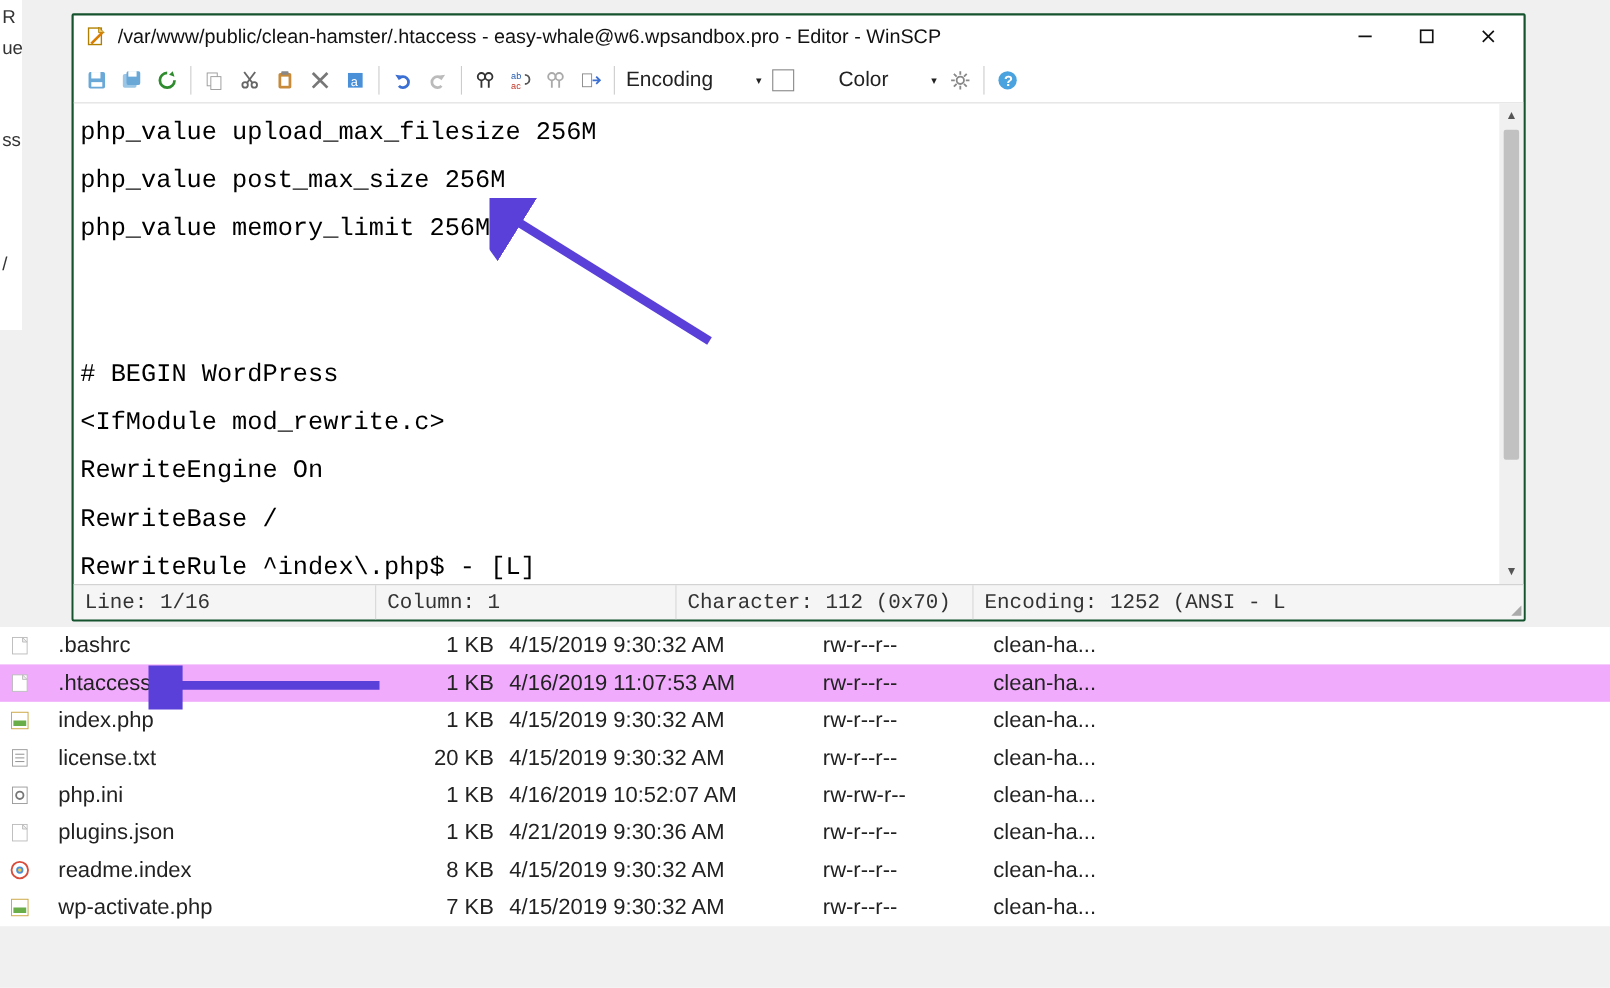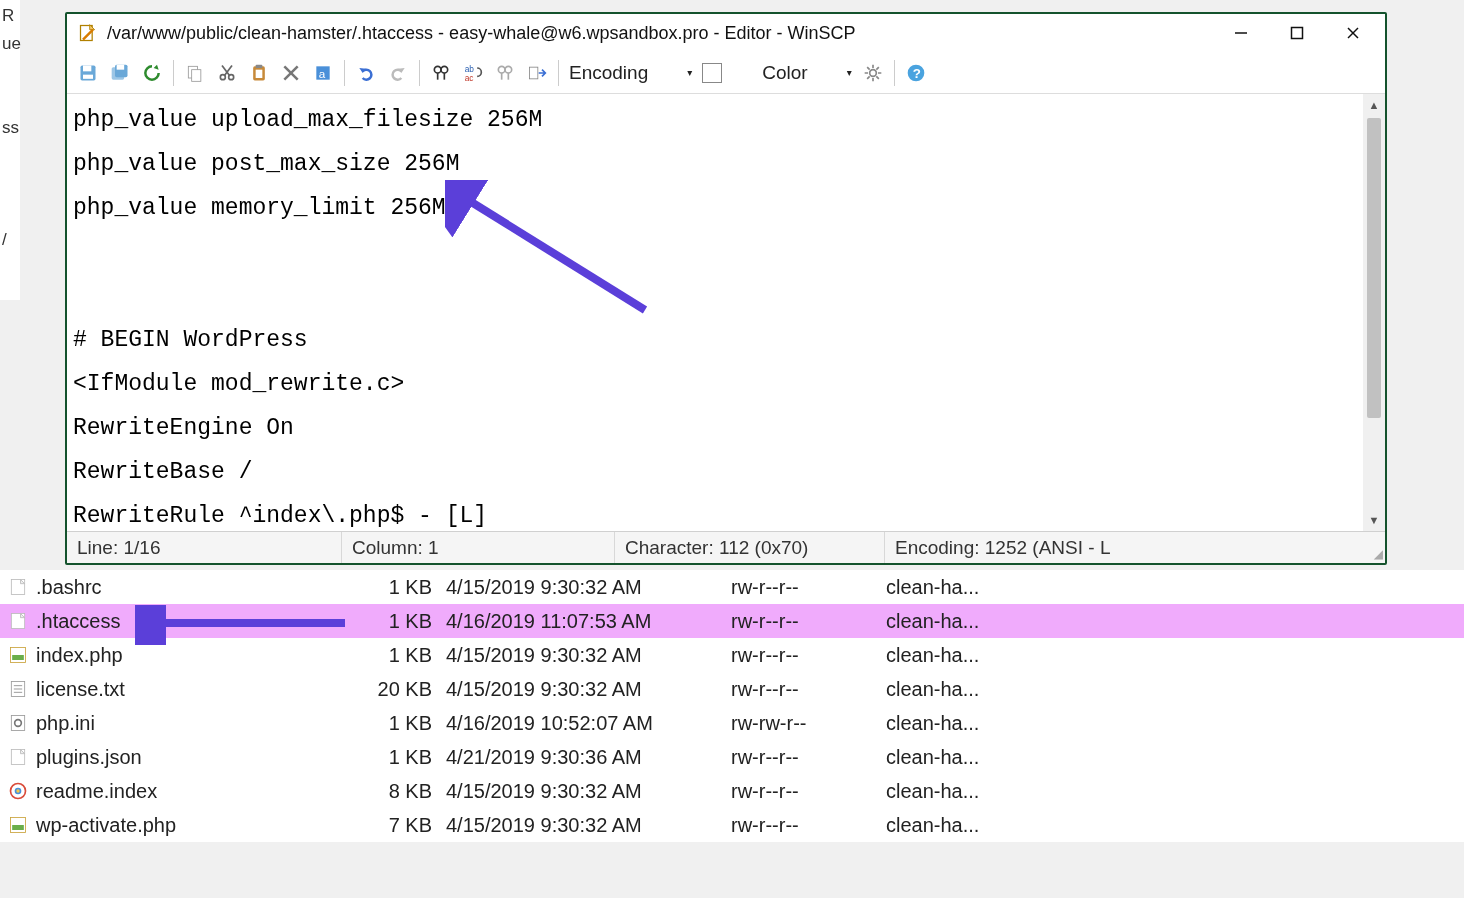--- a/index.html
+++ b/index.html
@@ -17,29 +17,29 @@
 .tb-label { font-size: 19px; color: #222; padding: 0 4px; display: flex; align-items: center; cursor: pointer; height: 30px; gap: 36px; }
 .tb-label .chev { font-size: 10px; margin-left: 3px; }
 .color-swatch { width: 20px; height: 20px; border: 1px solid #888; background: #fff; margin-right: 4px; }
 .editor-body { flex: 1; display: flex; overflow: hidden; position: relative; }
 .editor-text { flex: 1; padding: 4px 6px; font-family: "Courier New", monospace; font-size: 23px; line-height: 44px; color: #000; white-space: pre; overflow: hidden; }
 .scrollbar-v { width: 22px; background: #f0f0f0; display: flex; flex-direction: column; align-items: center; }
 .scroll-arrow { width: 22px; height: 22px; display: flex; align-items: center; justify-content: center; color: #555; font-size: 11px; cursor: pointer; }
 .scroll-thumb { width: 14px; flex: 0 0 300px; background: #c1c1c1; border-radius: 2px; margin-top: 2px; }
 .scroll-track { flex: 1; }
 .statusbar { display: flex; height: 32px; border-top: 1px solid #d0d0d0; background: #f5f5f5; }
-.status-cell { padding: 4px 10px; font-size: 19px; color: #333; border-right: 1px solid #d8d8d8; display: flex; align-items: center; }
+.status-cell { padding: 4px 10px; font-size: 19px; color: #333; border-right: 1px solid #d8d8d8; display: flex; align-items: center; font-family: Liberation Mono, monospace; }
 .status-cell:nth-child(1){ width: 275px;} .status-cell:nth-child(2){ width:273px;} .status-cell:nth-child(3){ width:270px;} .status-cell:nth-child(4){ flex:1; border-right:none;}
 .resize-grip { width: 18px; display:flex; align-items:flex-end; justify-content:flex-end; padding:2px; color:#aaa; font-size:12px;}
 
 .filelist { position: absolute; left: 0; top: 570px; width: 1464px; background: #fff; }
 .filelist-row { display: flex; align-items: center; height: 34px; font-size: 20px; color: #222; padding-left: 6px; }
 .filelist-row.selected { background: #f0abfc; }
 .fl-icon { width: 24px; height: 24px; margin-right: 6px; display:flex; align-items:center; justify-content:center; }
-.fl-name { width: 315px; }
+.fl-name { width: 315px; margin-left: 17px; }
 .fl-size { width: 95px; text-align: right; padding-right: 14px; }
 .fl-date { width: 285px; }
 .fl-perm { width: 155px; }
 .fl-owner { width: 160px; }
 
 .arrow1 { position: absolute; left: 445px; top: 180px; pointer-events: none; }
 .arrow2 { position: absolute; left: 135px; top: 605px; pointer-events: none; }
 
 .ico-svg { width: 20px; height: 20px; }
 </style>

